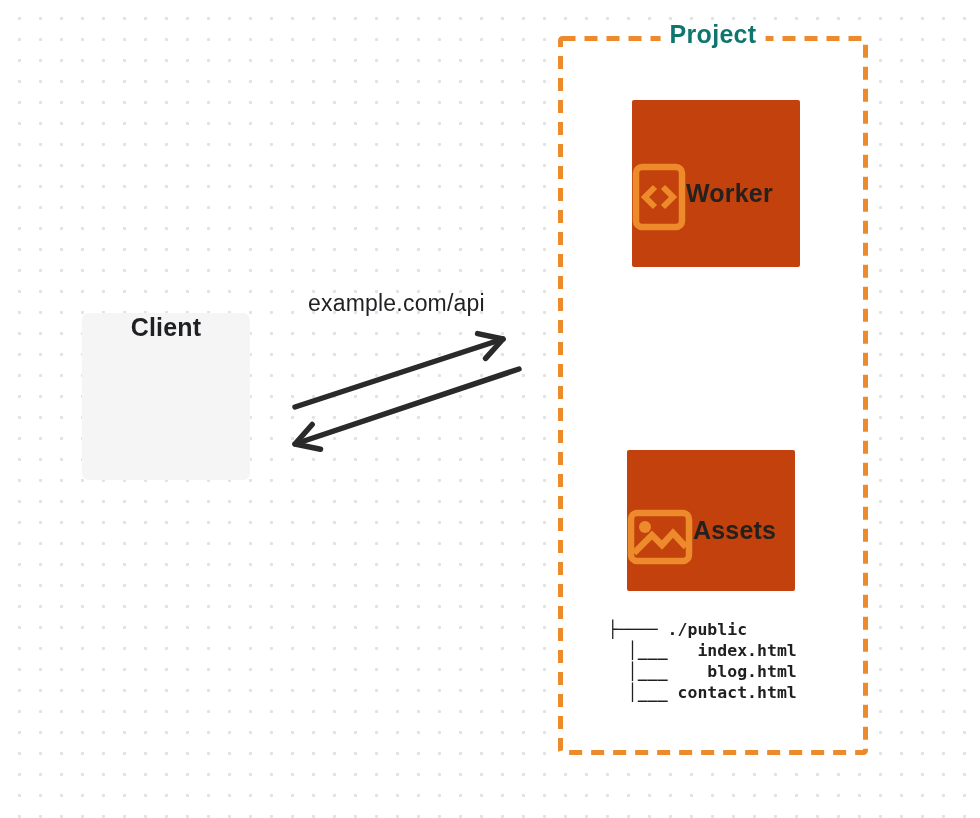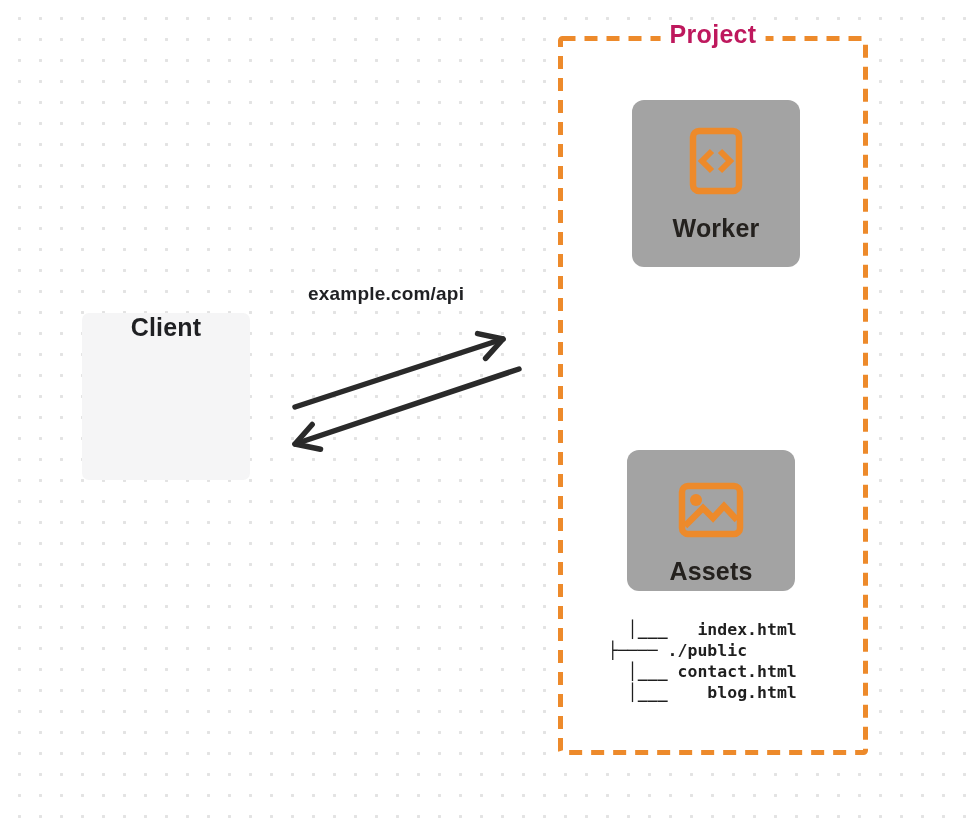--- a/index.html
+++ b/index.html
@@ -16,41 +16,41 @@
   }
   
   .client-box{
     position:absolute;left:82px;top:313px;width:168px;height:167px;
     background:#f5f5f6;border-radius:7px;
     display:flex;align-items:flex-start;justify-content:center;
   }
   .client-box .label{font-size:25px;font-weight:bold;letter-spacing:.2px;}
   
   .api-label{
-    position:absolute;left:308px;top:283px;
-    font-size:19px;font-weight:bold;letter-spacing:.2px;white-space:nowrap;
+    position:absolute;left:308px;top:290px;
+    font-size:23px;font-weight:normal;letter-spacing:.2px;white-space:nowrap;
   }
   
   .arrows{position:absolute;left:0;top:0;width:980px;height:818px;pointer-events:none;}
   
   .project-box{
     position:absolute;left:558px;top:36px;width:310px;height:719px;
     background:#ffffff;
   }
   .project-border{position:absolute;left:0;top:0;width:310px;height:719px;}
   .project-title{
     position:absolute;left:50%;top:0;transform:translate(-50%,-54%);
     background:#ffffff;padding:0 9px;
-    font-size:25px;font-weight:bold;color:#be185d;letter-spacing:.3px;white-space:nowrap;
+    font-size:25px;font-weight:bold;color:#0f766e;letter-spacing:.3px;white-space:nowrap;
   }
   
   .card{
     position:absolute;width:168px;
-    background:#a3a3a3;border-radius:12px;
-    display:flex;flex-direction:column;align-items:center;
+    background:#c2410c;border-radius:2px;
+    display:flex;align-items:center;
   }
   .card-worker{left:74px;top:64px;height:167px;}
   .card-assets{left:69px;top:414px;height:141px;}
   .card .icon{margin-top:27px;line-height:0;}
   .card-assets .icon{margin-top:32px;}
   .card .card-label{font-size:25px;font-weight:bold;color:#24211e;margin-top:19px;letter-spacing:.2px;}
   
   .file-tree{
     position:absolute;left:50px;top:583px;
     font-family:"DejaVu Sans Mono",monospace;
@@ -100,20 +100,20 @@
         <svg width="66" height="56" viewBox="0 0 66 56" xmlns="http://www.w3.org/2000/svg">
           <rect x="4" y="4" width="58" height="48" rx="6" fill="none" stroke="#ed8a2b" stroke-width="6.5"></rect>
           <circle cx="18" cy="18" r="6" fill="#ed8a2b"></circle>
           <path d="M7,44 L25,26 L35,36 L46,24 L59,38" fill="none" stroke="#ed8a2b" stroke-width="6.5" stroke-linejoin="miter"></path>
         </svg>
       </span>
       <span class="card-label">Assets</span>
     </div>
 
     <div class="file-tree">
+      <div class="tree-line">├──── ./public</div>
       <div class="tree-line">  │___   index.html</div>
-      <div class="tree-line">├──── ./public</div>
+      <div class="tree-line">  │___    blog.html</div>
       <div class="tree-line">  │___ contact.html</div>
-      <div class="tree-line">  │___    blog.html</div>
     </div>
   </div>
 
 </div>
 
 </body></html>

